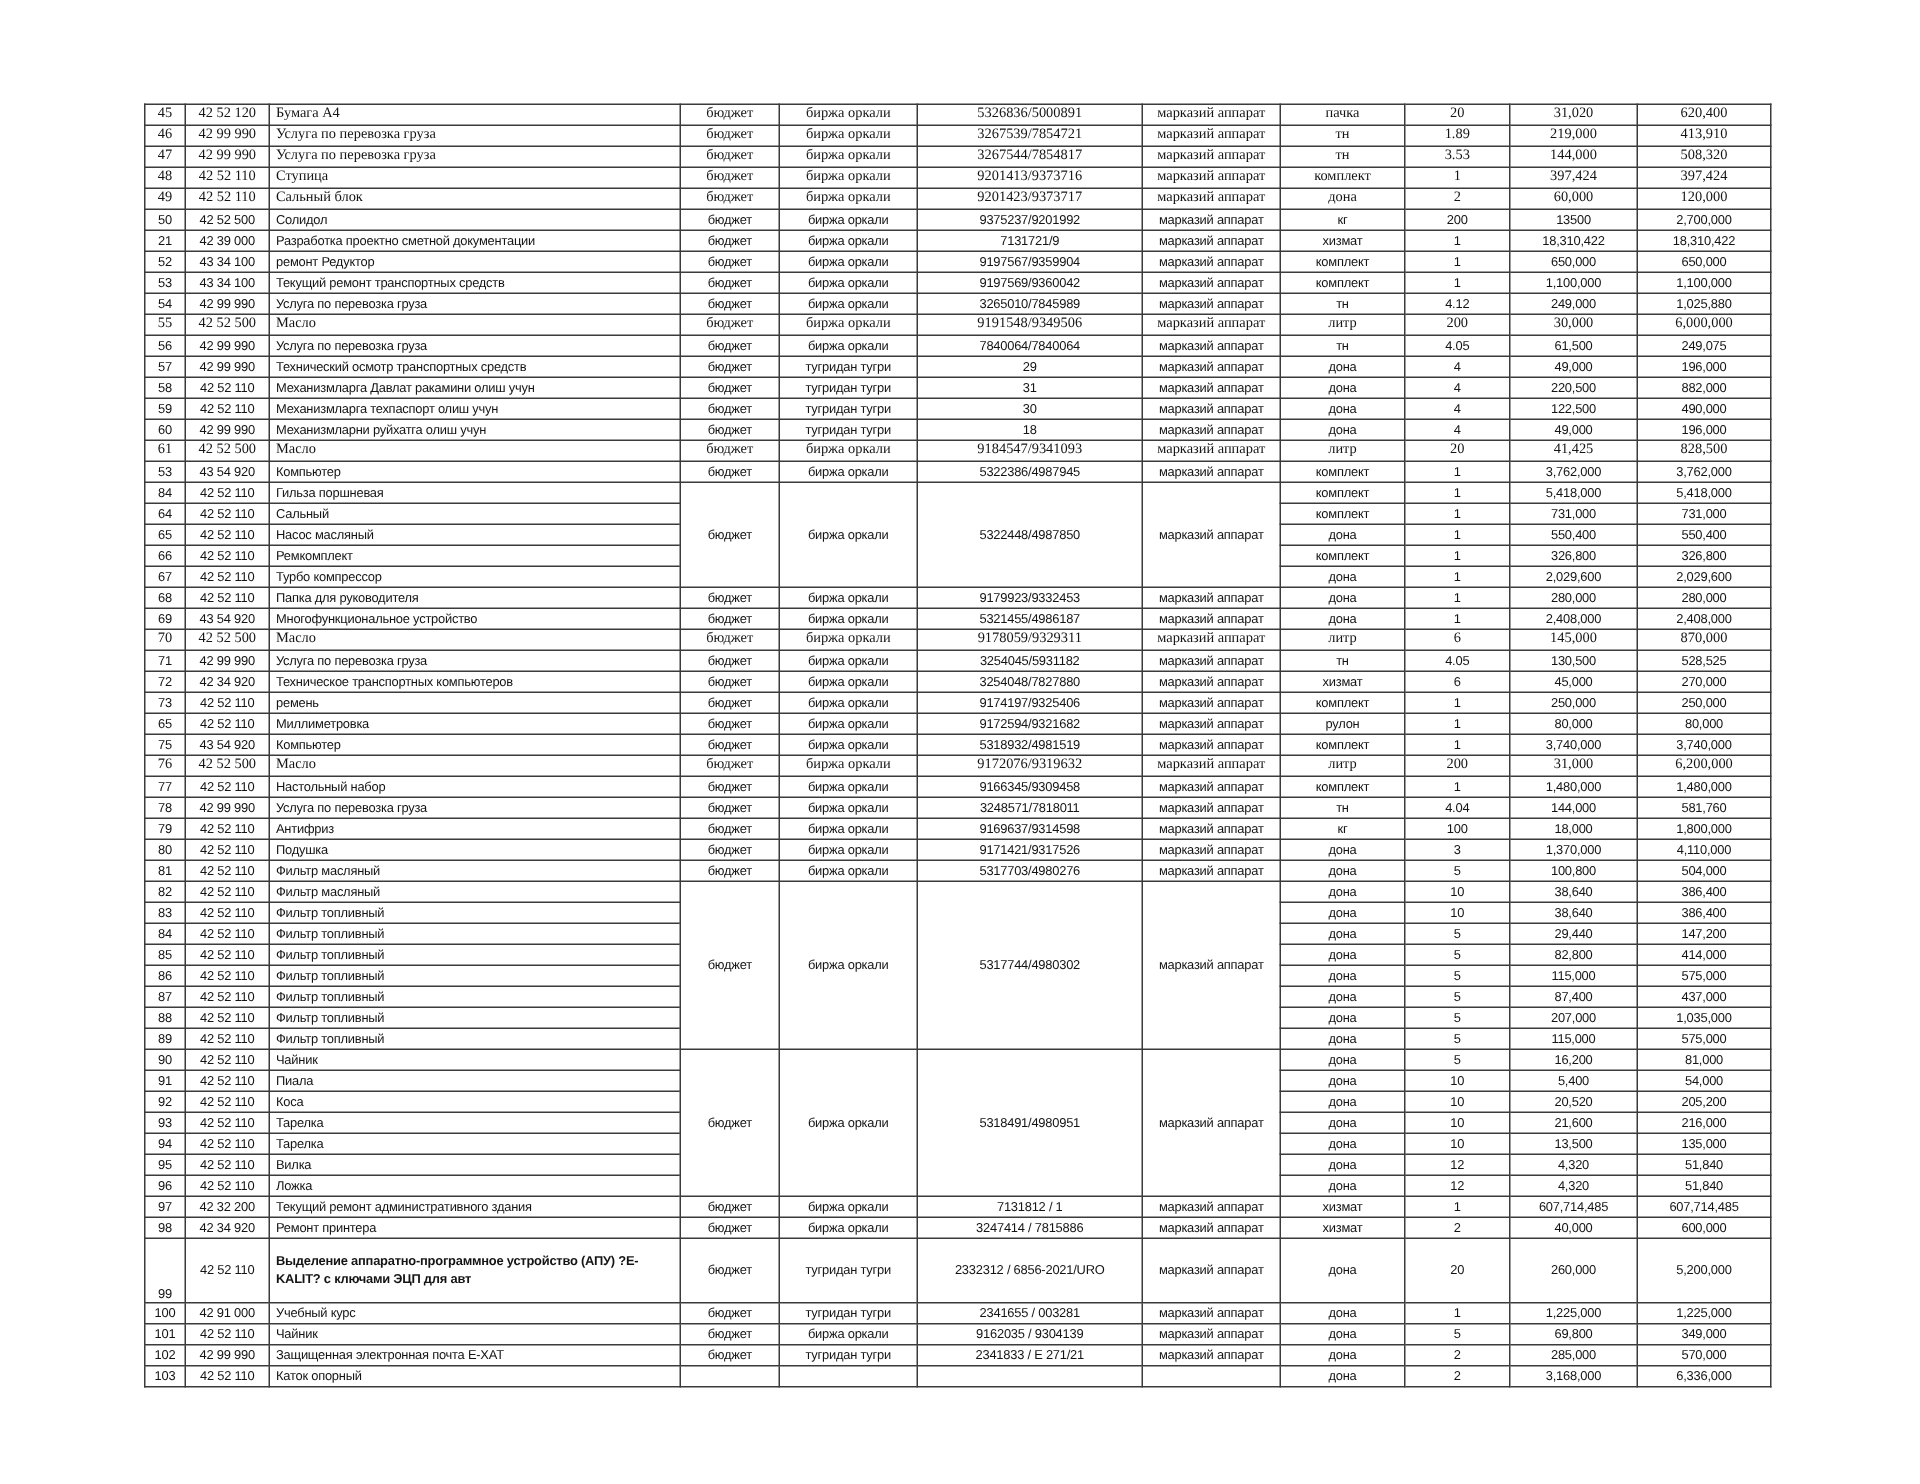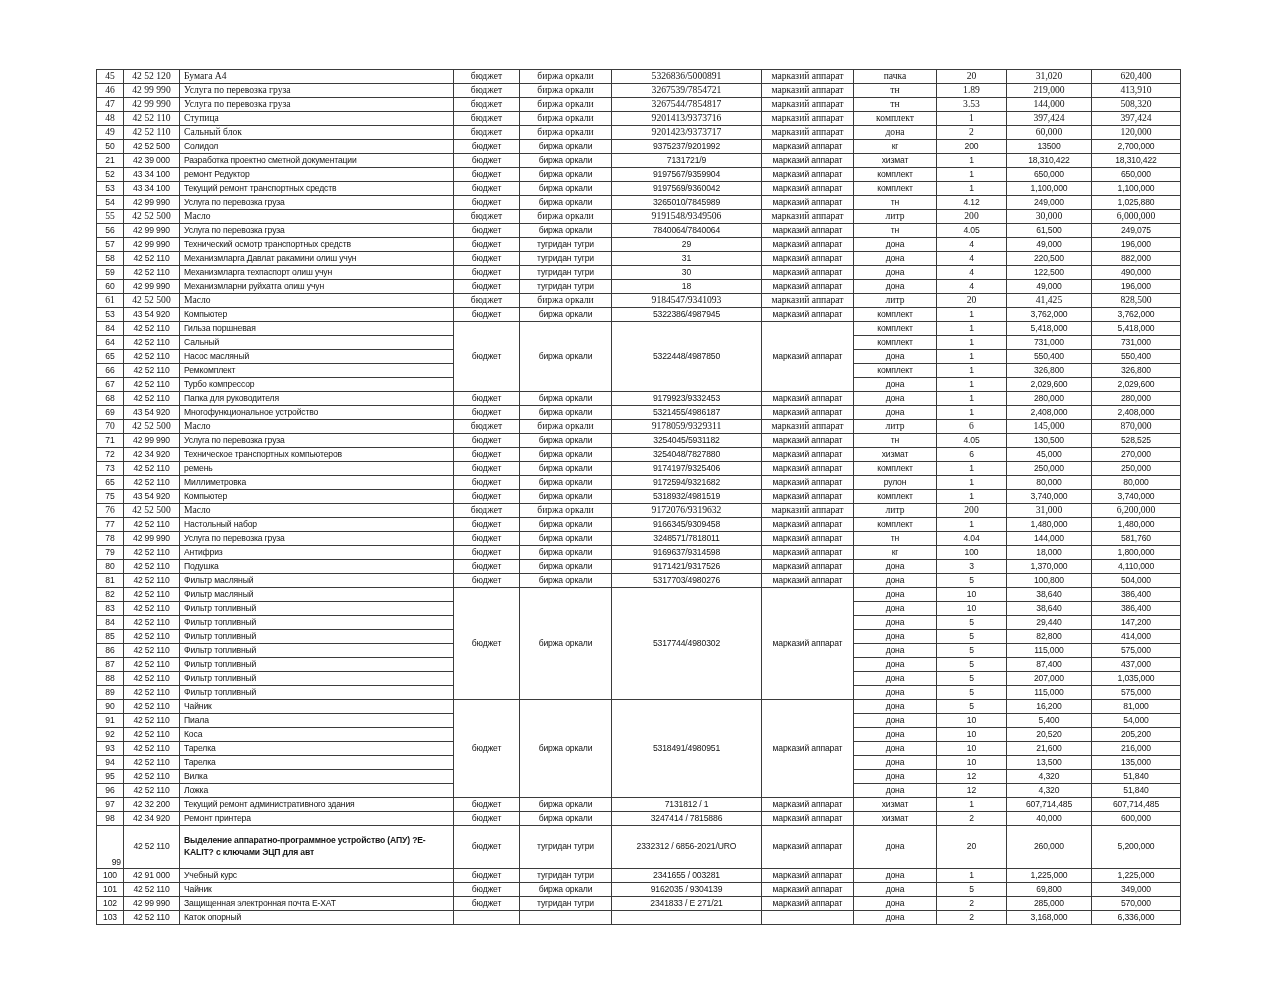--- a/index.html
+++ b/index.html
@@ -49,21 +49,21 @@
   
   td.boxed {
     border-top: 3px double #3b3b3b;
     border-bottom: 3px double #3b3b3b;
   }
   
   td.mid { vertical-align: middle; }
   td.open { border-bottom: none; }
   
   tr.tall td { height: 41px; }
-  tr.tall td.num { vertical-align: bottom; padding-bottom: 1px; text-align: right; }
+  tr.tall td.num { vertical-align: bottom; padding-bottom: 1px; }
   tr.tall td.desc {
     white-space: normal;
     line-height: 1.35;
     padding-right: 8px;
     font-weight: bold;
   }
 </style>
 </head>
 <body>
 

